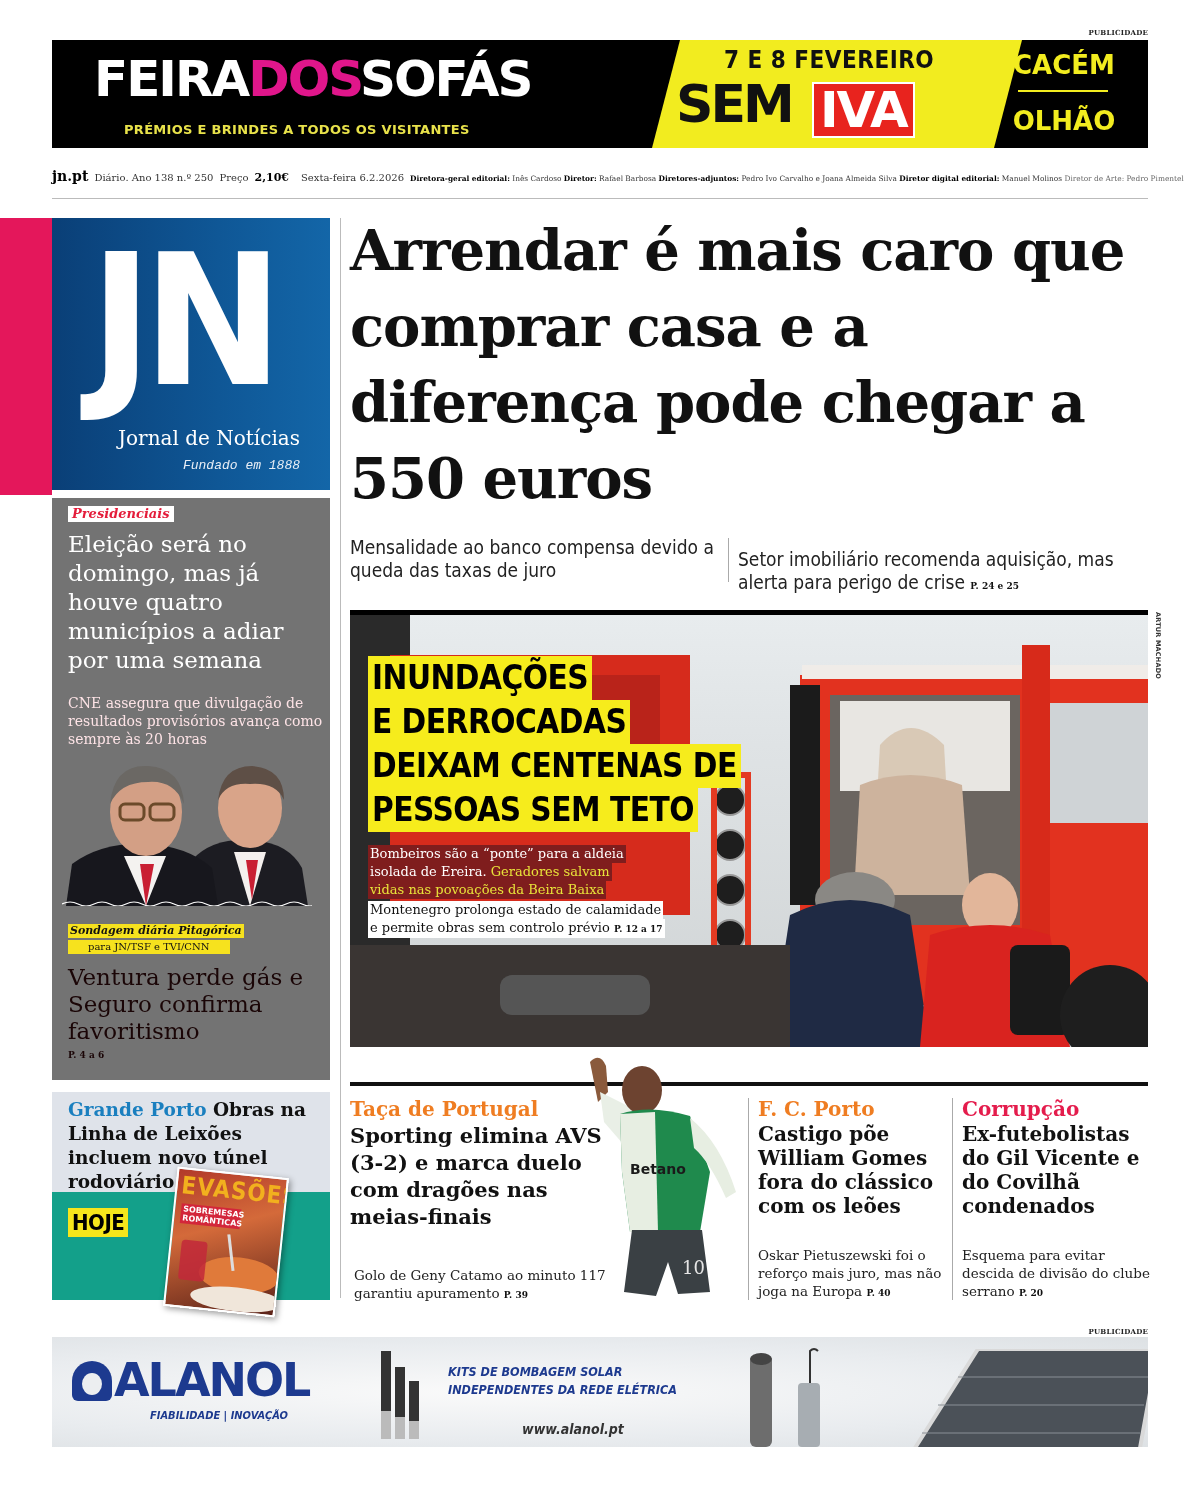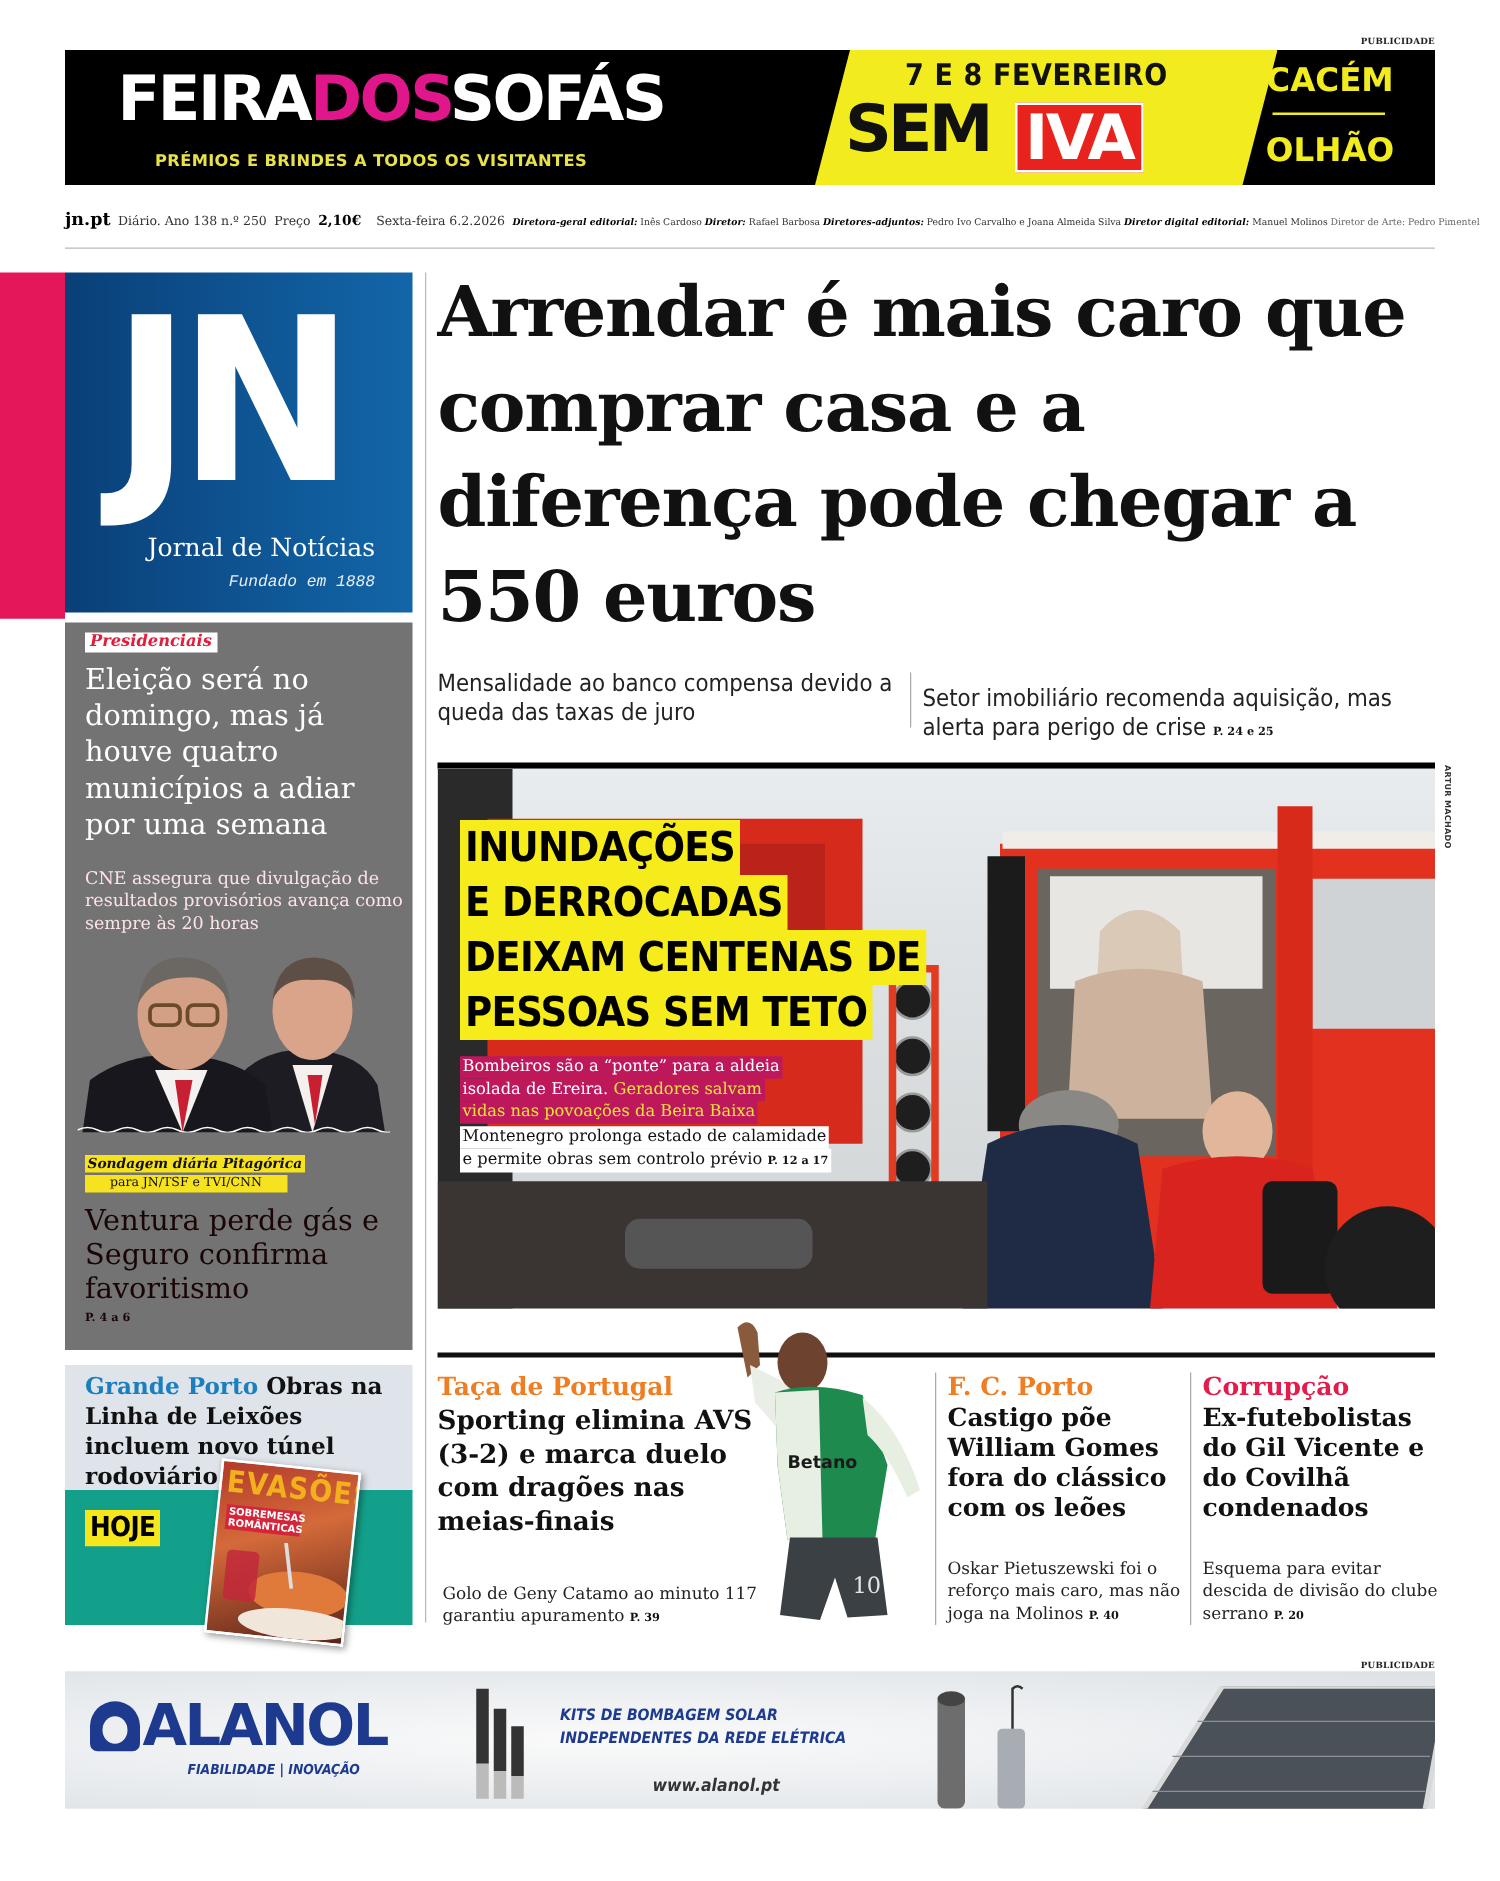--- a/index.html
+++ b/index.html
@@ -20,21 +20,21 @@
   #ad-top .city1, #ad-top .city2 { position: absolute; right: 14px; width: 140px; text-align: center; font-family: "DejaVu Sans", sans-serif; font-weight: bold; font-size: 26px; color: #f2ec1f; }
   #ad-top .city1 { top: 10px; }
   #ad-top .city2 { top: 66px; }
   #ad-top .cityline { position: absolute; right: 40px; top: 50px; width: 90px; height: 2px; background: #f2ec1f; }
 
   
   #masthead-line { left: 52px; top: 168px; width: 1096px; font-size: 10px; color: #333; white-space: nowrap; display: flex; align-items: baseline; gap: 6px; }
   #masthead-line .site { font-size: 14px; font-weight: bold; color: #000; }
   #masthead-line .price { font-weight: bold; color: #000; font-size: 11px; }
   #masthead-line .staff { font-size: 7.4px; color: #333; }
-  #masthead-line .staff b { color: #000; font-style: italic; }
+  #masthead-line .staff b { color: #000; }
   .hr-top { left: 52px; top: 198px; width: 1096px; height: 1px; background: #bbb; }
 
   
   #pink-strip { left: 0; top: 218px; width: 52px; height: 277px; background: #e4175b; }
   #logo { left: 52px; top: 218px; width: 278px; height: 272px; background: linear-gradient(90deg, #0a3f77 0%, #0f5796 60%, #1366a8 100%); }
   #logo .jn { position: absolute; left: 38px; top: 12px; font-family: "DejaVu Sans", sans-serif; font-weight: bold; font-size: 182px; color: #fff; letter-spacing: -10px; line-height: 1; transform: scaleX(0.92); transform-origin: left; }
   #logo .title { position: absolute; right: 30px; top: 208px; font-family: "DejaVu Serif", serif; font-size: 20px; color: #fff; }
   #logo .sub { position: absolute; right: 30px; top: 240px; font-family: Liberation Mono, monospace; font-style: italic; font-size: 13px; color: #e8eef6; }
 
   #red-box { left: 52px; top: 498px; width: 278px; height: 582px; background: #737373; }
@@ -67,21 +67,21 @@
   #dek-right { left: 738px; top: 548px; width: 420px; font-family: "DejaVu Sans Condensed", "DejaVu Sans", sans-serif; font-size: 19px; line-height: 23px; color: #222; }
   .pgref { font-family: "DejaVu Serif", serif; font-weight: bold; font-size: 9px; color: #111; }
 
   
   #photo-bar { left: 350px; top: 610px; width: 798px; height: 5px; background: #000; }
   #photo { left: 350px; top: 615px; width: 798px; height: 432px; overflow: hidden; background: linear-gradient(180deg, #e8ecee 0%, #dfe3e5 30%, #cfd3d4 100%); }
   #credit { left: 1150px; top: 612px; width: 12px; height: 70px; font-family: "DejaVu Sans", sans-serif; font-size: 6.5px; font-weight: bold; color: #333; writing-mode: vertical-rl; letter-spacing: 0.2px; }
   #inund { left: 368px; top: 656px; }
   #inund .line { display: block; width: fit-content; background: #f6ec1c; color: #000; font-family: "DejaVu Sans Condensed", "DejaVu Sans", sans-serif; font-weight: bold; font-size: 33px; line-height: 44px; padding: 0 4px; letter-spacing: -0.5px; }
   #inund-sub { left: 368px; top: 845px; }
-  #inund-sub .l { display: block; width: fit-content; background: #be185d; color: #fff; font-size: 13px; line-height: 18px; padding: 0 2px; }
+  #inund-sub .l { display: block; width: fit-content; background: #7f1d1d; color: #fff; font-size: 13px; line-height: 18px; padding: 0 2px; }
   #inund-sub .y { color: #e8e23a; }
   #inund-sub .w { display: block; width: fit-content; background: #fff; color: #111; font-size: 13px; line-height: 18px; padding: 0 2px; }
 
   .hr-mid { left: 350px; top: 1082px; width: 798px; height: 4px; background: #111; }
 
   
   .story { position: absolute; }
   .story .kick { font-size: 20px; font-weight: bold; line-height: 26px; }
   .story .head { font-size: 20px; font-weight: bold; line-height: 24px; color: #111; }
   .story .desc { font-size: 13.5px; line-height: 18px; color: #222; }
@@ -284,21 +284,21 @@
   <path d="M60 62 L95 60 L98 180 L70 180 L62 120 Z" fill="#e7eee2"></path>
   <text x="70" y="122" font-family="DejaVu Sans, sans-serif" font-size="14" font-weight="bold" fill="#1a1a1a">Betano</text>
   <path d="M130 66 Q160 90 176 140 L166 146 Q150 110 134 96 Z" fill="#e7eee2"></path>
   <path d="M72 178 L142 178 L150 240 L118 242 L108 210 L96 244 L64 240 Z" fill="#3a4044"></path>
   <text x="122" y="222" font-family="DejaVu Serif, serif" font-size="18" fill="#e5e5e5">10</text>
 </svg>
 <div class="abs vsep1"></div>
 <div id="st2" class="story">
   <div class="kick">F. C. Porto</div>
   <div class="head">Castigo põe William Gomes fora do clássico com os leões</div>
-  <div class="desc"><span>Oskar Pietuszewski foi o reforço mais caro, mas não joga na Molinos</span> <span class="pgref">P. 40</span></div>
+  <div class="desc"><span>Oskar Pietuszewski foi o reforço mais juro, mas não joga na Europa</span> <span class="pgref">P. 40</span></div>
 </div>
 <div class="abs vsep2"></div>
 <div id="st3" class="story">
   <div class="kick">Corrupção</div>
   <div class="head">Ex-futebolistas do Gil Vicente e do Covilhã condenados</div>
   <div class="desc"><span>Esquema para evitar descida de divisão do clube serrano</span> <span class="pgref">P. 20</span></div>
 </div>
 
 <div class="abs pub" style="right:52px; top:1327px;">PUBLICIDADE</div>
 <div id="ad-bot" class="abs">

